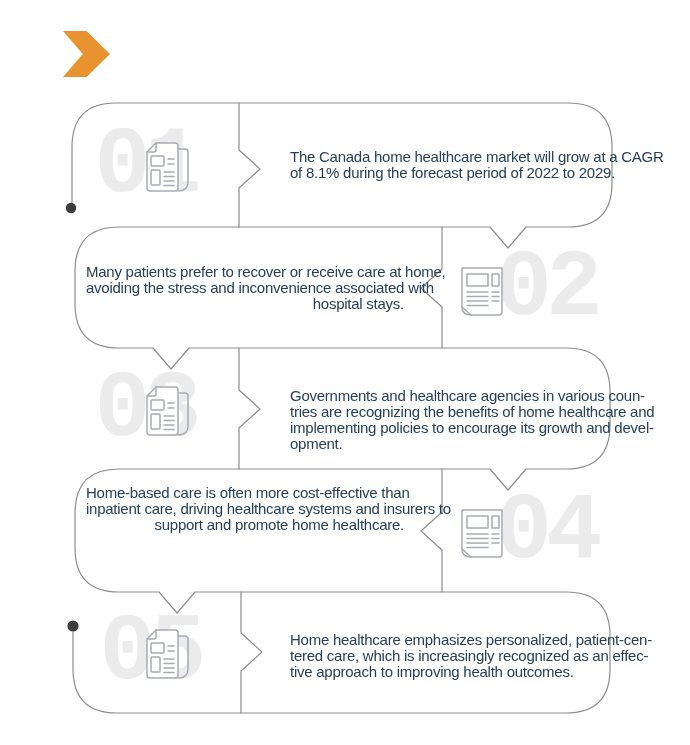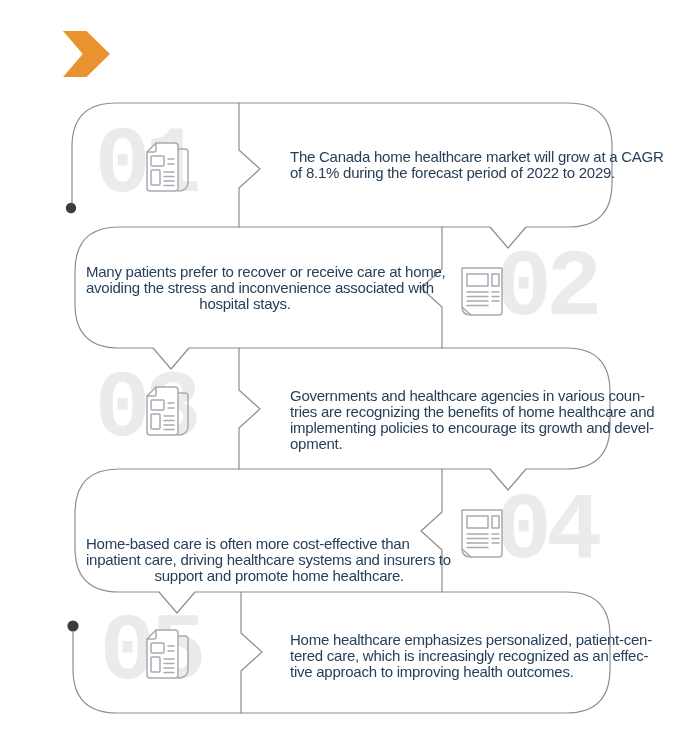--- a/index.html
+++ b/index.html
@@ -35,23 +35,23 @@
   .i2{left:452px;top:265px;}
   .i3{left:134px;top:383px;}
   .i4{left:452px;top:507px;}
   .i5{left:134px;top:626px;}
 
   
   .ftext{position:absolute;font-size:15px;letter-spacing:-.25px;line-height:16px;color:#27405A;white-space:pre;}
   .t-left{text-align:left;}
   .t-right{text-align:right;}
   .t1{left:290px;width:300px;top:149px;}
-  .t2{left:86px;width:318px;top:264px;text-align:center;}
+  .t2{left:86px;width:318px;top:264px;text-align:right;}
   .t3{left:290px;width:318px;top:388px;}
-  .t4{left:86px;width:318px;top:536px;text-align:right;}
+  .t4{left:86px;width:318px;top:485px;text-align:right;}
   .t5{left:290px;width:318px;top:632px;}
 </style>
 </head>
 <body>
 
 <div class="canvas">
 
   <div class="header">
     <div class="hdr-arrow"></div>
   </div>

